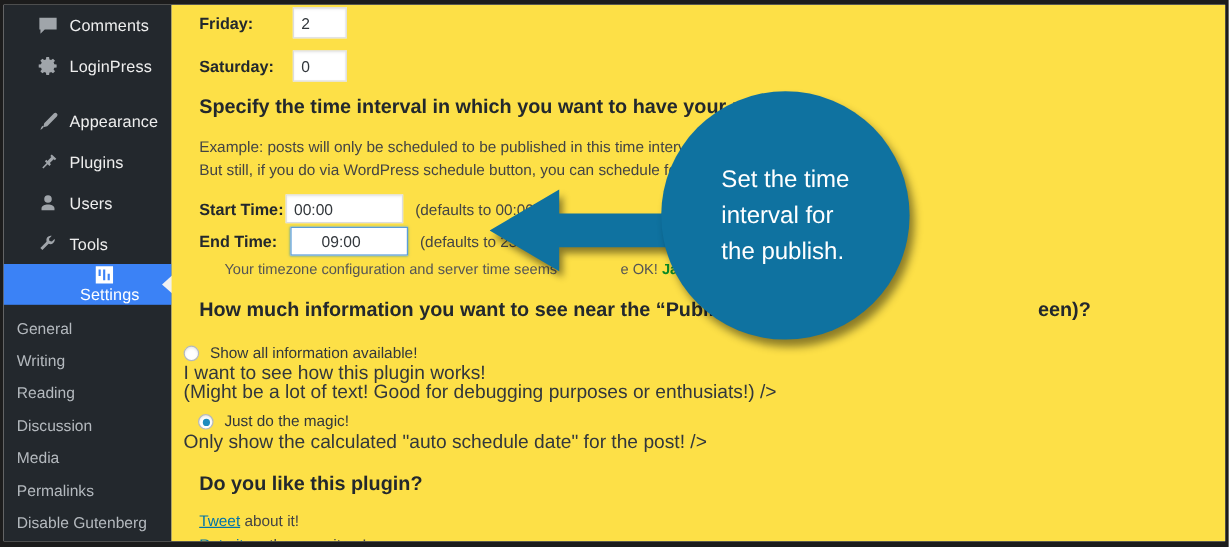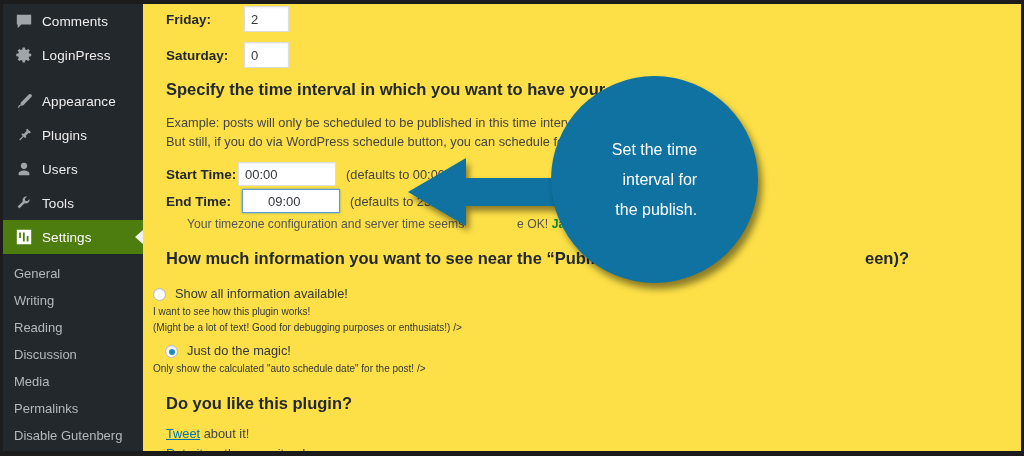--- a/index.html
+++ b/index.html
@@ -26,27 +26,27 @@
     left: 0; top: 0;
     width: 140px; height: 100%;
     background: #23282d;
     color: #eeeeee;
     font-size: 13.5px;
   }
   .menu-item {
     display: flex;
     align-items: center;
     height: 34px;
-    padding-left: 12px;
+    padding-left: 28px;
     color: #eeeeee;
     position: relative;
     text-align: right;
   }
   .menu-item .mlabel { margin-left: 9px; font-size: 13.5px; letter-spacing: .1px;}
-  .menu-item.active { background: #4d7c0f; color: #ffffff; }
+  .menu-item.active { background: #3b82f6; color: #ffffff; flex-direction: column; }
   .menu-item.active .mlabel { color:#fff; }
   .menu-arrow {
     position: absolute;
     right: -1px; top: 50%;
     margin-top: -8px;
     width: 0; height: 0;
     border-top: 8px solid transparent;
     border-bottom: 8px solid transparent;
     border-right: 9px solid #f1f1f1;
   }
@@ -136,21 +136,21 @@
   .radio.checked::after {
     content: "";
     position: absolute;
     left: 50%; top: 50%;
     width: 6px; height: 6px;
     margin: -3px 0 0 -3px;
     border-radius: 50%;
     background: #1e8cbe;
   }
   .radio-label { margin-left: 9px; font-size: 12.8px; color: #32373c; white-space: nowrap;}
-  .sublines { position:absolute; font-size:10px; color:#32373c; line-height:16.5px; white-space:nowrap;}
+  .sublines { position:absolute; font-size:16px; color:#32373c; line-height:16.5px; white-space:nowrap;}
   a.lnk { color: #0073aa; text-decoration: underline; }
 
   
   #callout-arrow {
     position: absolute;
     left: 405px; top: 148px;
     width: 230px; height: 80px;
     filter: drop-shadow(3px 5px 3px rgba(0,0,0,.45));
     z-index: 20;
   }
@@ -161,23 +161,23 @@
     border-radius: 50%;
     background: #0f72a0;
     box-shadow: 4px 6px 7px rgba(0,0,0,.45);
     z-index: 25;
     display: flex;
     align-items: center;
     justify-content: center;
   }
   #callout-text {
     color: #ffffff;
-    font-size: 16px;
+    font-size: 20px;
     line-height: 30px;
-    text-align: right;
+    text-align: left;
     font-family: "Liberation Sans", sans-serif;
     white-space: pre-line;
     padding: 0 18px;
   }
 </style>
 </head>
 <body>
 
 <div id="frame">
 

